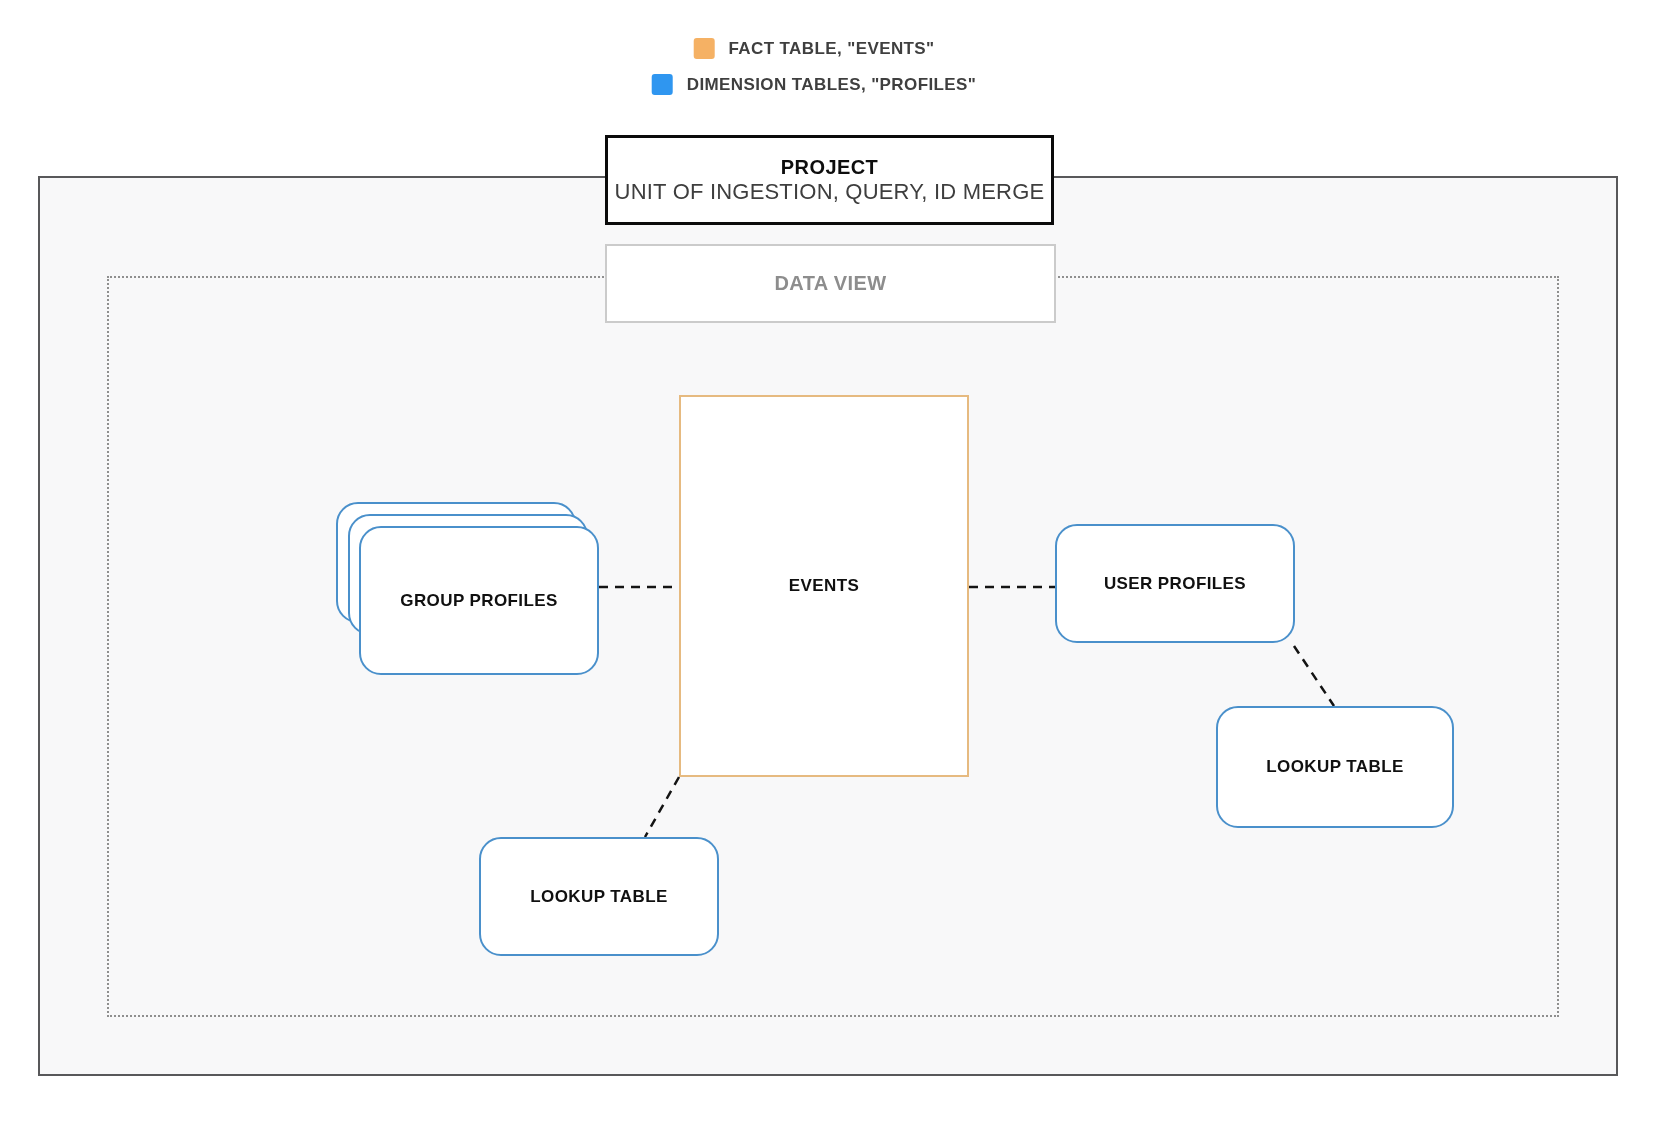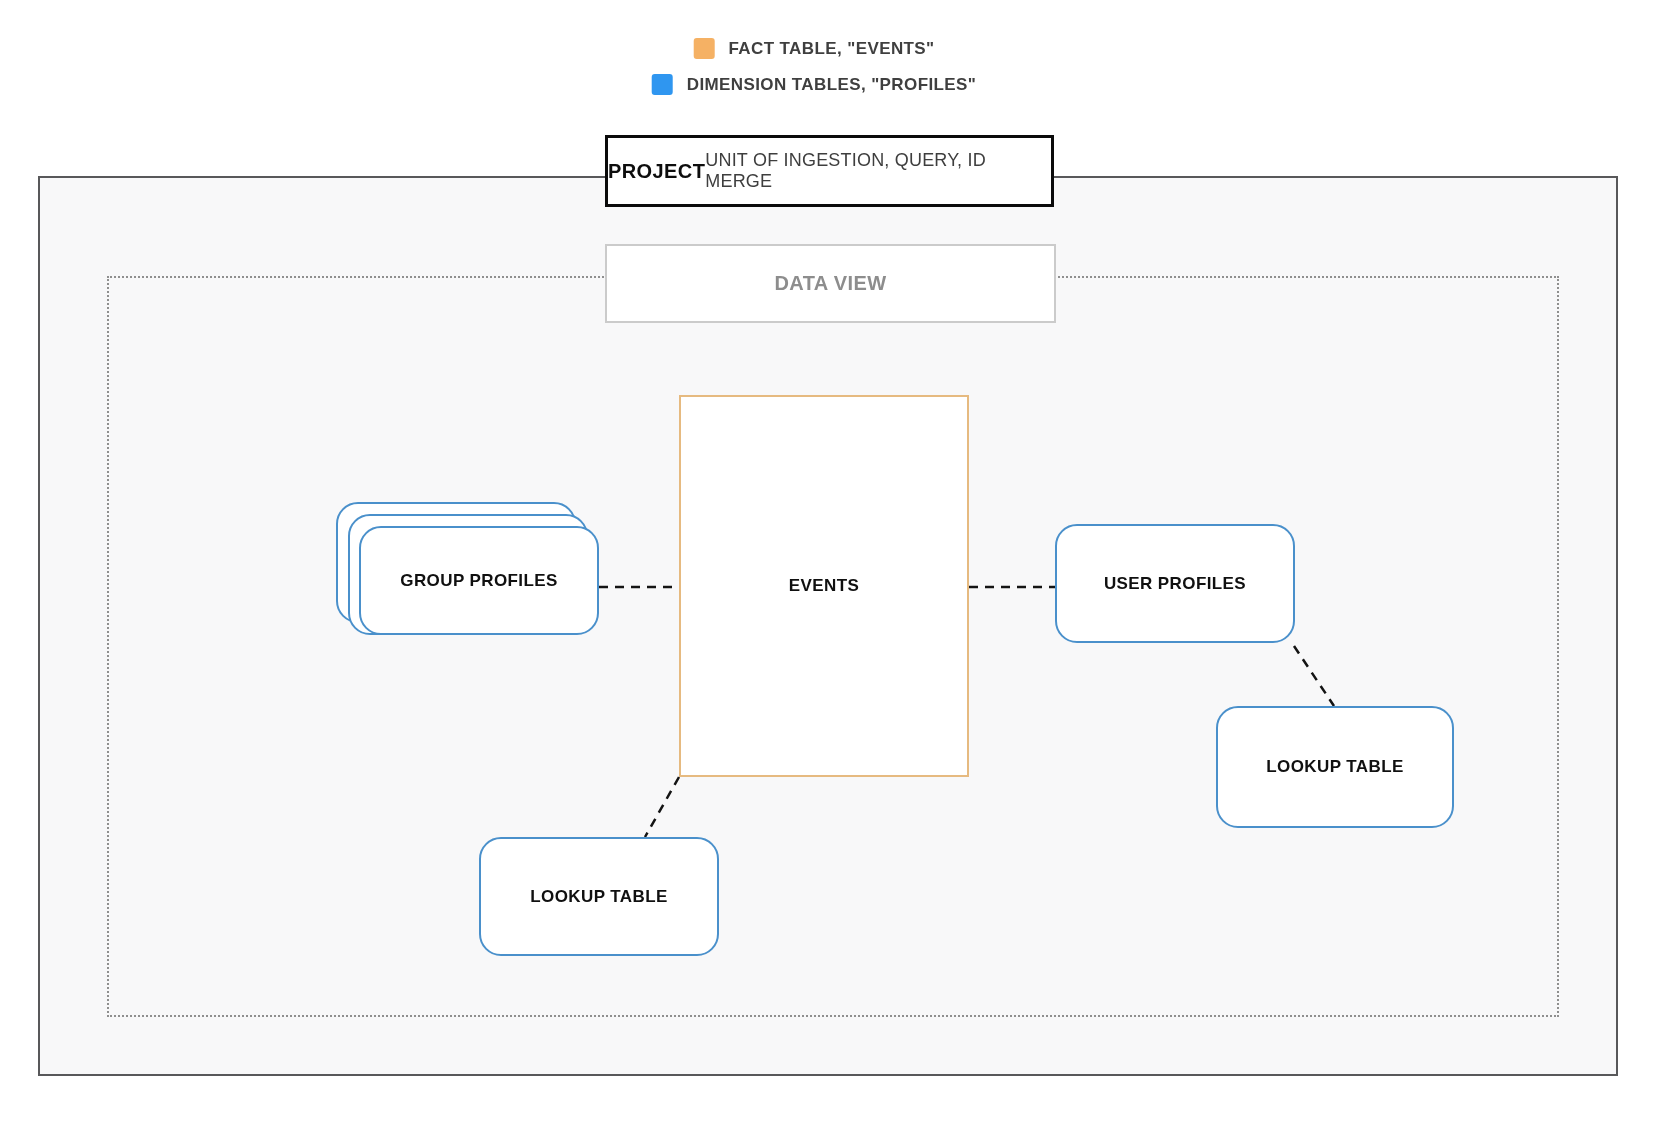--- a/index.html
+++ b/index.html
@@ -69,38 +69,38 @@
     box-sizing: border-box;
     z-index: 2;
   }
 
   
   .project-box {
     position: absolute;
     left: 605px;
     top: 135px;
     width: 449px;
-    height: 72px;
+    height: 90px;
     background: #ffffff;
     border: 3px solid #0b0b0b;
     box-sizing: border-box;
     display: flex;
-    flex-direction: row;
+    flex-direction: column;
     align-items: center;
     justify-content: center;
     z-index: 5;
   }
   .project-box .bb-title {
     font-size: 20px;
     font-weight: bold;
     letter-spacing: 0.4px;
     color: #0d0d0d;
   }
   .project-box .bb-subtitle {
-    font-size: 18px;
+    font-size: 22px;
     color: #3e3e3e;
     letter-spacing: 0.2px;
   }
   .dataview-box {
     position: absolute;
     left: 605px;
     top: 244px;
     width: 451px;
     height: 79px;
     background: #ffffff;
@@ -207,21 +207,21 @@
     <div class="bb-title">PROJECT</div>
     <div class="bb-subtitle">UNIT OF INGESTION, QUERY, ID MERGE</div>
   </div>
 
   <div class="dataview-box">
     <div class="bb-title">DATA VIEW</div>
   </div>
 
   <div class="stack-card" style="left: 336px; top: 502px; border-color: rgb(74, 144, 203);"></div>
   <div class="stack-card" style="left: 348px; top: 514px; border-color: rgb(74, 144, 203);"></div>
-  <div class="node dim-node" style="left: 359px; top: 526px; width: 240px; height: 109px; border-color: rgb(74, 144, 203);">
+  <div class="node dim-node" style="left: 359px; top: 526px; width: 240px; height: 149px; border-color: rgb(74, 144, 203);">
     <span class="node-label">GROUP PROFILES</span>
   </div>
 
   <div class="node fact-node" style="border-color: rgb(230, 186, 128);">
     <span class="node-label">EVENTS</span>
   </div>
 
   <div class="node dim-node node-user-profiles" style="border-color: rgb(74, 144, 203);">
     <span class="node-label">USER PROFILES</span>
   </div>

